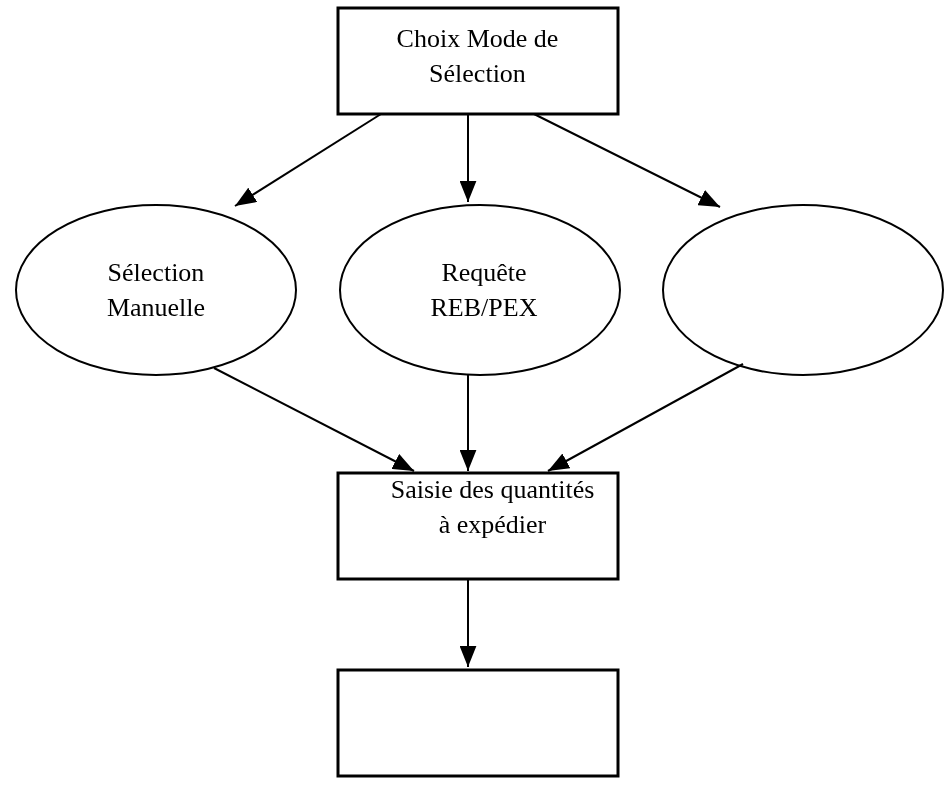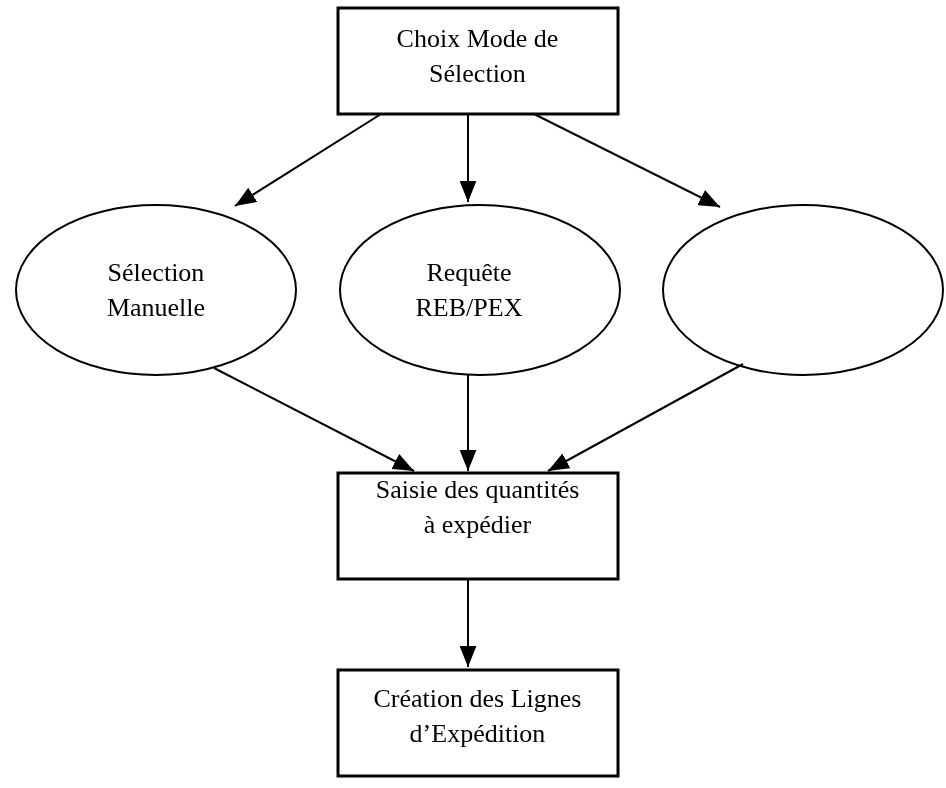--- a/index.html
+++ b/index.html
@@ -32,23 +32,23 @@
     line-height: 35px;
     color: #000000;
     box-sizing: border-box;
     pointer-events: none;
   }
   .box-label {
     padding-bottom: 14px;
   }
   .label-choice   { left: 329px; top: 7px;   width: 281px; height: 107px; padding-bottom: 10px; }
   .label-manual   { left: 8px;   top: 205px; width: 280px; height: 170px; }
-  .label-requete  { left: 321px; top: 205px; width: 280px; height: 170px; }
+  .label-requete  { left: 336px; top: 205px; width: 280px; height: 170px; }
   .label-critere  { left: 655px; top: 205px; width: 280px; height: 170px; }
-  .label-saisie   { left: 329px; top: 473px; width: 281px; height: 82px; }
+  .label-saisie   { left: 344px; top: 473px; width: 281px; height: 82px; }
   .label-creation { left: 329px; top: 669px; width: 281px; height: 107px; }
 </style>
 </head>
 <body>
 
 <div class="diagram">
 
   <svg width="946" height="788" viewBox="0 0 946 788">
     <defs>
       <marker id="arrowhead" viewBox="0 0 10 8" refX="10" refY="4" markerUnits="userSpaceOnUse" markerWidth="21" markerHeight="17" orient="auto">
@@ -82,16 +82,14 @@
   <div class="node-label label-manual">Sélection
 Manuelle</div>
 
   <div class="node-label label-requete">Requête
 REB/PEX</div>
 
 
   <div class="node-label box-label label-saisie">Saisie des quantités
 à expédier</div>
 
-  <div class="node-label box-label label-creation">Création des Lignes
-d’Expédition</div>
 
 </div>
 
 </body></html>

